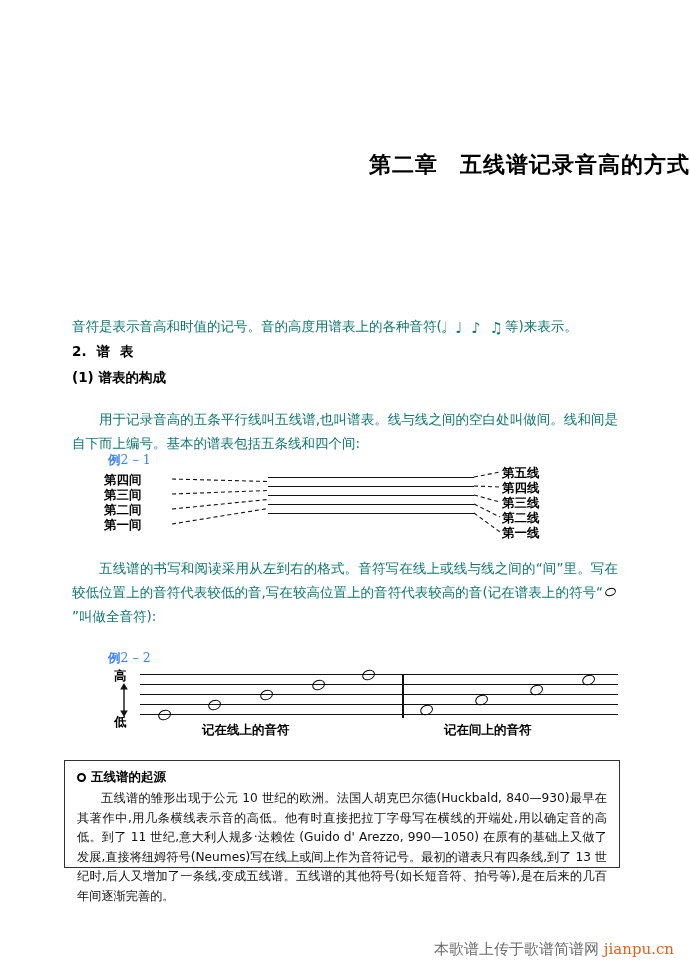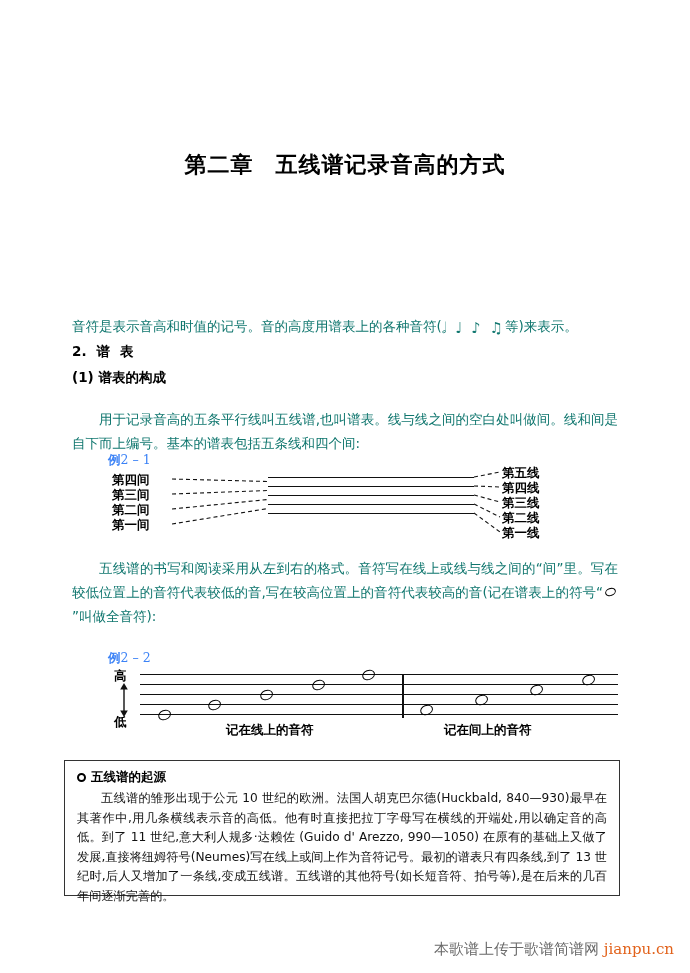--- a/index.html
+++ b/index.html
@@ -21,21 +21,21 @@
     inset: 0;
     width: 690px;
     height: 973px;
   }
 
   
   .chapter-title {
     position: absolute;
     left: 0; right: 0;
     top: 150px;
-    text-align: center;
+    text-align: right;
     font-size: 22px;
     font-weight: bold;
     letter-spacing: 1px;
     color: #000;
   }
   .chapter-title .gap { display:inline-block; width: 22px; }
 
   .section-title {
     position: absolute;
     left: 0; right: 0;
@@ -99,21 +99,21 @@
   
   #example-2-1 { position: absolute; left: 72px; top: 450px; width: 546px; height: 100px; }
   .ex1-left-labels, .ex1-right-labels {
     position: absolute;
     font-size: 12.5px;
     font-weight: bold;
     line-height: 15px;
     color: #000;
     white-space: nowrap;
   }
-  .ex1-left-labels { left: 40px; top: 22px; text-align: left; }
+  .ex1-left-labels { left: 32px; top: 22px; text-align: left; }
   .ex1-right-labels { left: 430px; top: 15px; }
   .ex1-left-labels div, .ex1-right-labels div { height: 15px; }
 
   .ex1-staff {
     position: absolute;
     left: 196px;
     top: 27px;
     width: 206px;
     height: 40px;
   }
@@ -147,39 +147,39 @@
     left: 262px; top: 0; width: 1.6px; height: 44px; background: #111;
   }
   .ex2-cap {
     position: absolute;
     font-size: 12.5px;
     font-weight: bold;
     color: #000;
     top: 70px;
     white-space: nowrap;
   }
-  .ex2-cap.left { left: 130px; margin-left: 24px; }
+  .ex2-cap.left { left: 130px; }
   .ex2-cap.right { left: 372px; }
 
   .wnote {
     position: absolute;
     width: 11px; height: 7.5px;
     border: 1.8px solid #000;
     border-radius: 50%;
     transform: rotate(-22deg);
     background: transparent;
   }
 
   
   #origin-box {
     position: absolute;
     left: 64px;
     top: 760px;
     width: 556px;
-    height: 136px;
+    height: 108px;
     border: 1.2px solid #333;
     box-sizing: border-box;
     padding: 8px 12px 8px 12px;
     background: #fff;
   }
   .box-head {
     font-size: 12.5px;
     font-weight: bold;
     color: #000;
     margin: 0 0 3px 0;

